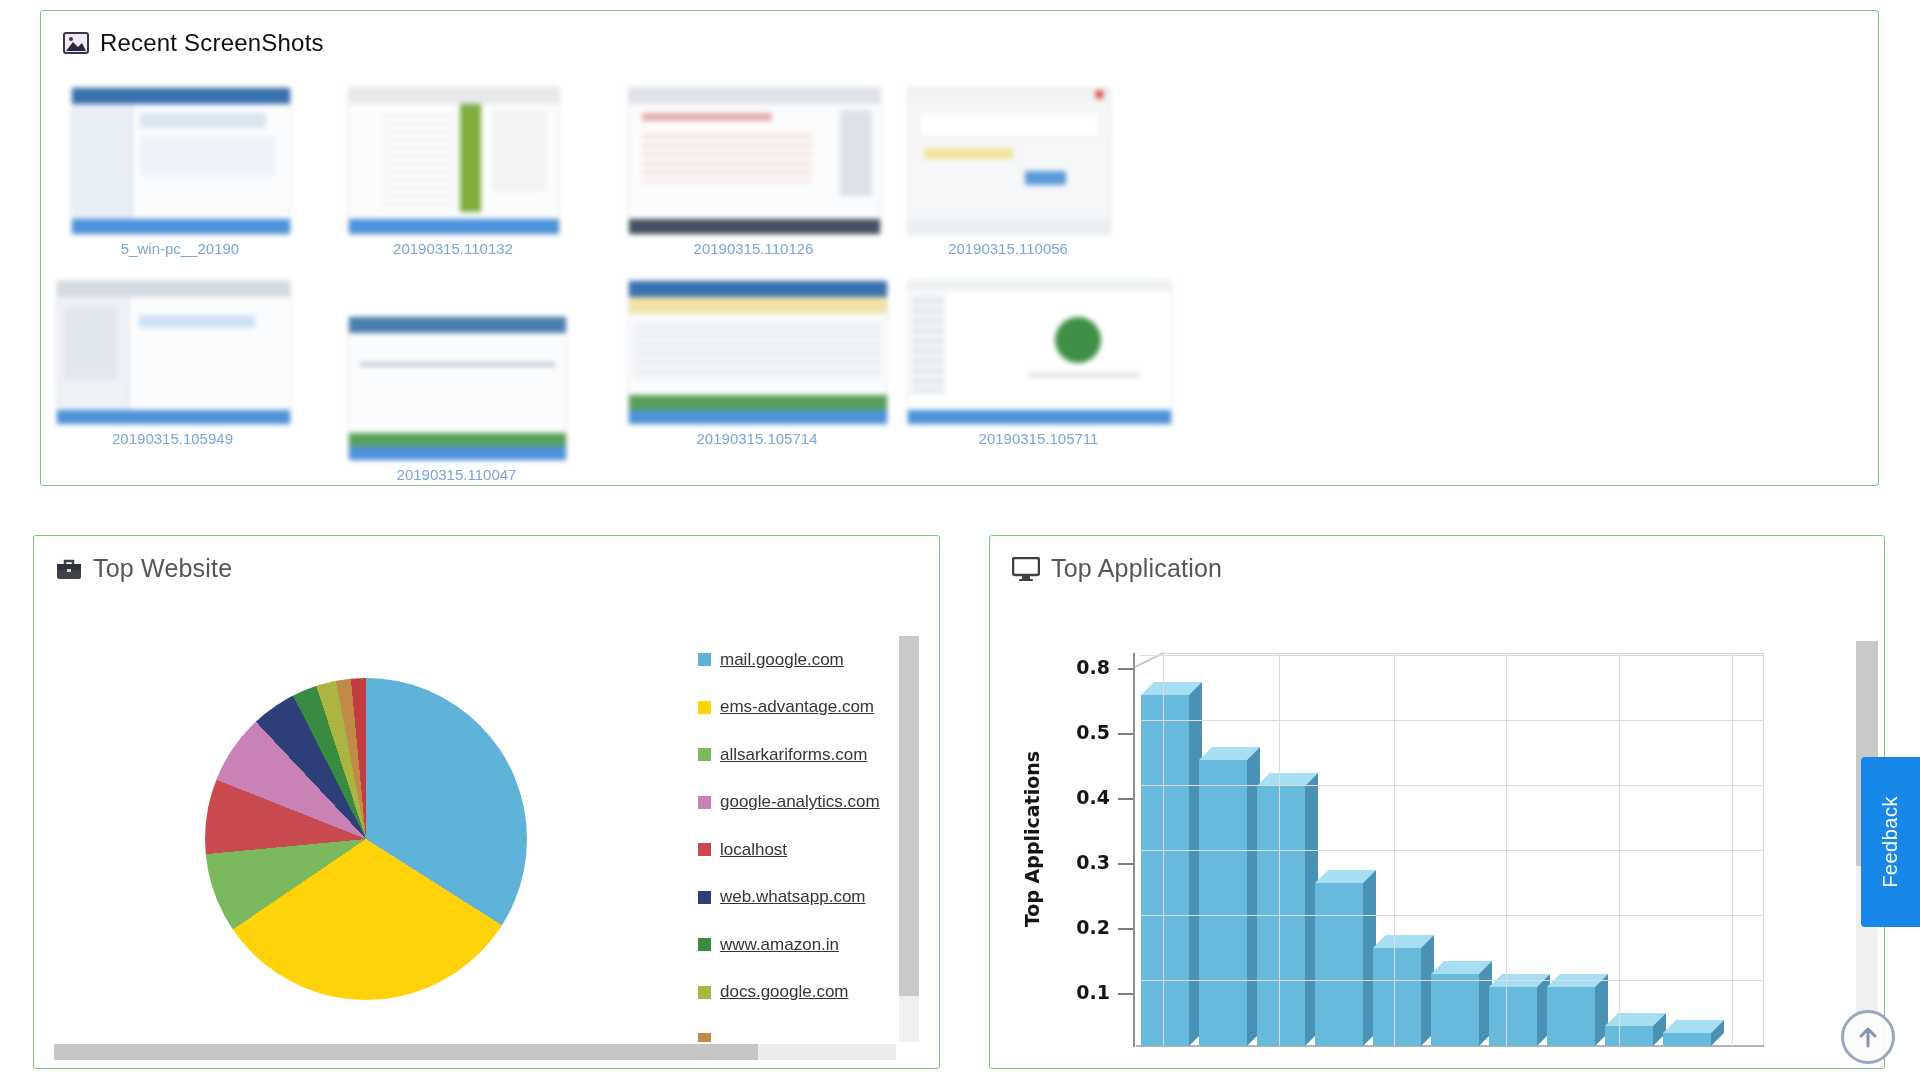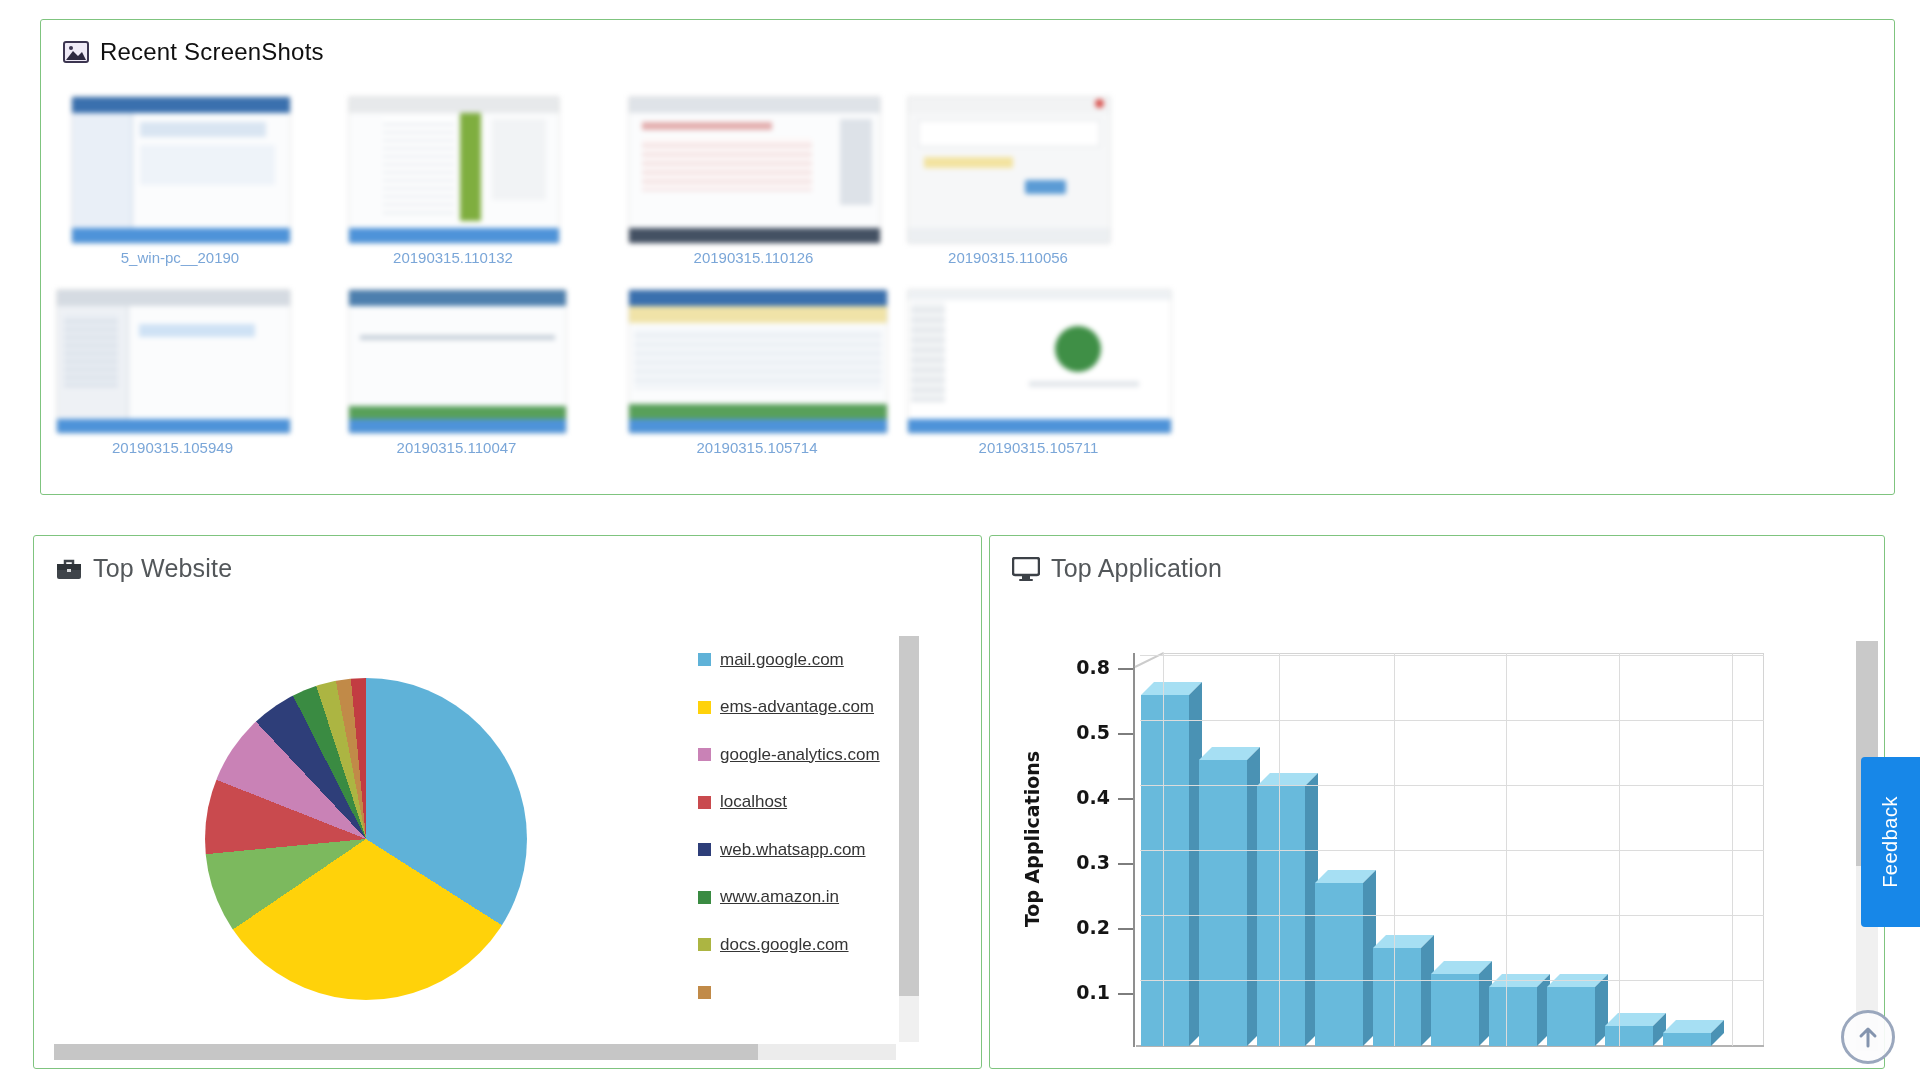--- a/index.html
+++ b/index.html
@@ -1,37 +1,37 @@
 <!DOCTYPE html>
 <html><head>
 <meta charset="utf-8">
 <style>
   html,body{margin:0;padding:0;width:1920px;height:1080px;background:#fff;overflow:hidden;
     font-family:"Liberation Sans",sans-serif;}
   .panel{position:absolute;background:#fff;border:1px solid #7fc47f;border-radius:3px;}
-  #p-shots{left:40px;top:19px;width:1837px;height:474px;padding-left:16px;}
-  #p-web{left:33px;top:535px;width:905px;height:532px;padding-left:42px;}
+  #p-shots{left:40px;top:10px;width:1837px;height:474px;}
+  #p-web{left:33px;top:535px;width:905px;height:532px;}
   #p-app{left:989px;top:535px;width:894px;height:532px;}
   .phead{position:absolute;left:22px;top:18px;display:flex;align-items:center;gap:11px;}
   .ptitle{font-size:25px;color:#53575a;letter-spacing:.2px;}
   .ptitle.dark{font-size:24px;color:#101010;}
   .picon{display:flex;align-items:center;}
 
   
   .shotrow{position:absolute;left:0;top:0;right:0;bottom:0;}
   .shot{position:absolute;}
   #row1 .shot{top:76px;} #row2 .shot{top:269px;}
   #row1 .shot:nth-child(1){left:30px;width:218px;}
   #row1 .shot:nth-child(2){left:307px;width:210px;}
   #row1 .shot:nth-child(3){left:587px;width:251px;}
   #row1 .shot:nth-child(4){left:866px;width:202px;}
   #row1 .shot:nth-child(5){left:1139px;width:225px;}
   #row1 .shot:nth-child(6){left:1417px;width:269px;}
   #row2 .shot:nth-child(1){left:15px;width:233px;}
-  #row2 .shot:nth-child(2){left:307px;width:217px;}
+  #row2 .shot:nth-child(2){left:307px;width:217px;margin-top:36px;}
   #row2 .shot:nth-child(3){left:587px;width:258px;}
   #row2 .shot:nth-child(4){left:866px;width:263px;}
   .thumb{position:relative;overflow:hidden;width:100%;height:146px;filter:blur(2.6px);
     border:1px solid #e2e2e2;background:#fbfcfd;border-radius:2px;}
   #row2 .thumb{height:143px;}
   .thumb .tb{position:absolute;left:0;right:0;top:0;height:11%;background:#3a70ae;}
   .thumb .ta{position:absolute;left:0;right:0;bottom:0;height:10%;background:#4e93d9;}
   .thumb .bd{position:absolute;left:0;right:0;top:11%;bottom:10%;background:#fbfcfd;}
   .thumb i{position:absolute;display:block;}
   .slabel{margin-top:5px;text-align:center;font-size:15px;color:#7aa6d8;filter:blur(.7px);white-space:nowrap;overflow:hidden;}
@@ -256,20 +256,24 @@
   <div id="legend">
       <div class="lrow">
         <span class="lmark" style="background: rgb(95, 178, 216);"></span>
         <span class="ltext">mail.google.com</span>
       </div>
       <div class="lrow">
         <span class="lmark" style="background: rgb(255, 210, 10);"></span>
         <span class="ltext">ems-advantage.com</span>
       </div>
       <div class="lrow">
+        <span class="lmark" style="background: rgb(124, 185, 94);"></span>
+        <span class="ltext">allsarkariforms.com</span>
+      </div>
+      <div class="lrow">
         <span class="lmark" style="background: rgb(201, 130, 182);"></span>
         <span class="ltext">google-analytics.com</span>
       </div>
       <div class="lrow">
         <span class="lmark" style="background: rgb(201, 74, 78);"></span>
         <span class="ltext">localhost</span>
       </div>
       <div class="lrow">
         <span class="lmark" style="background: rgb(46, 62, 121);"></span>
         <span class="ltext">web.whatsapp.com</span>

